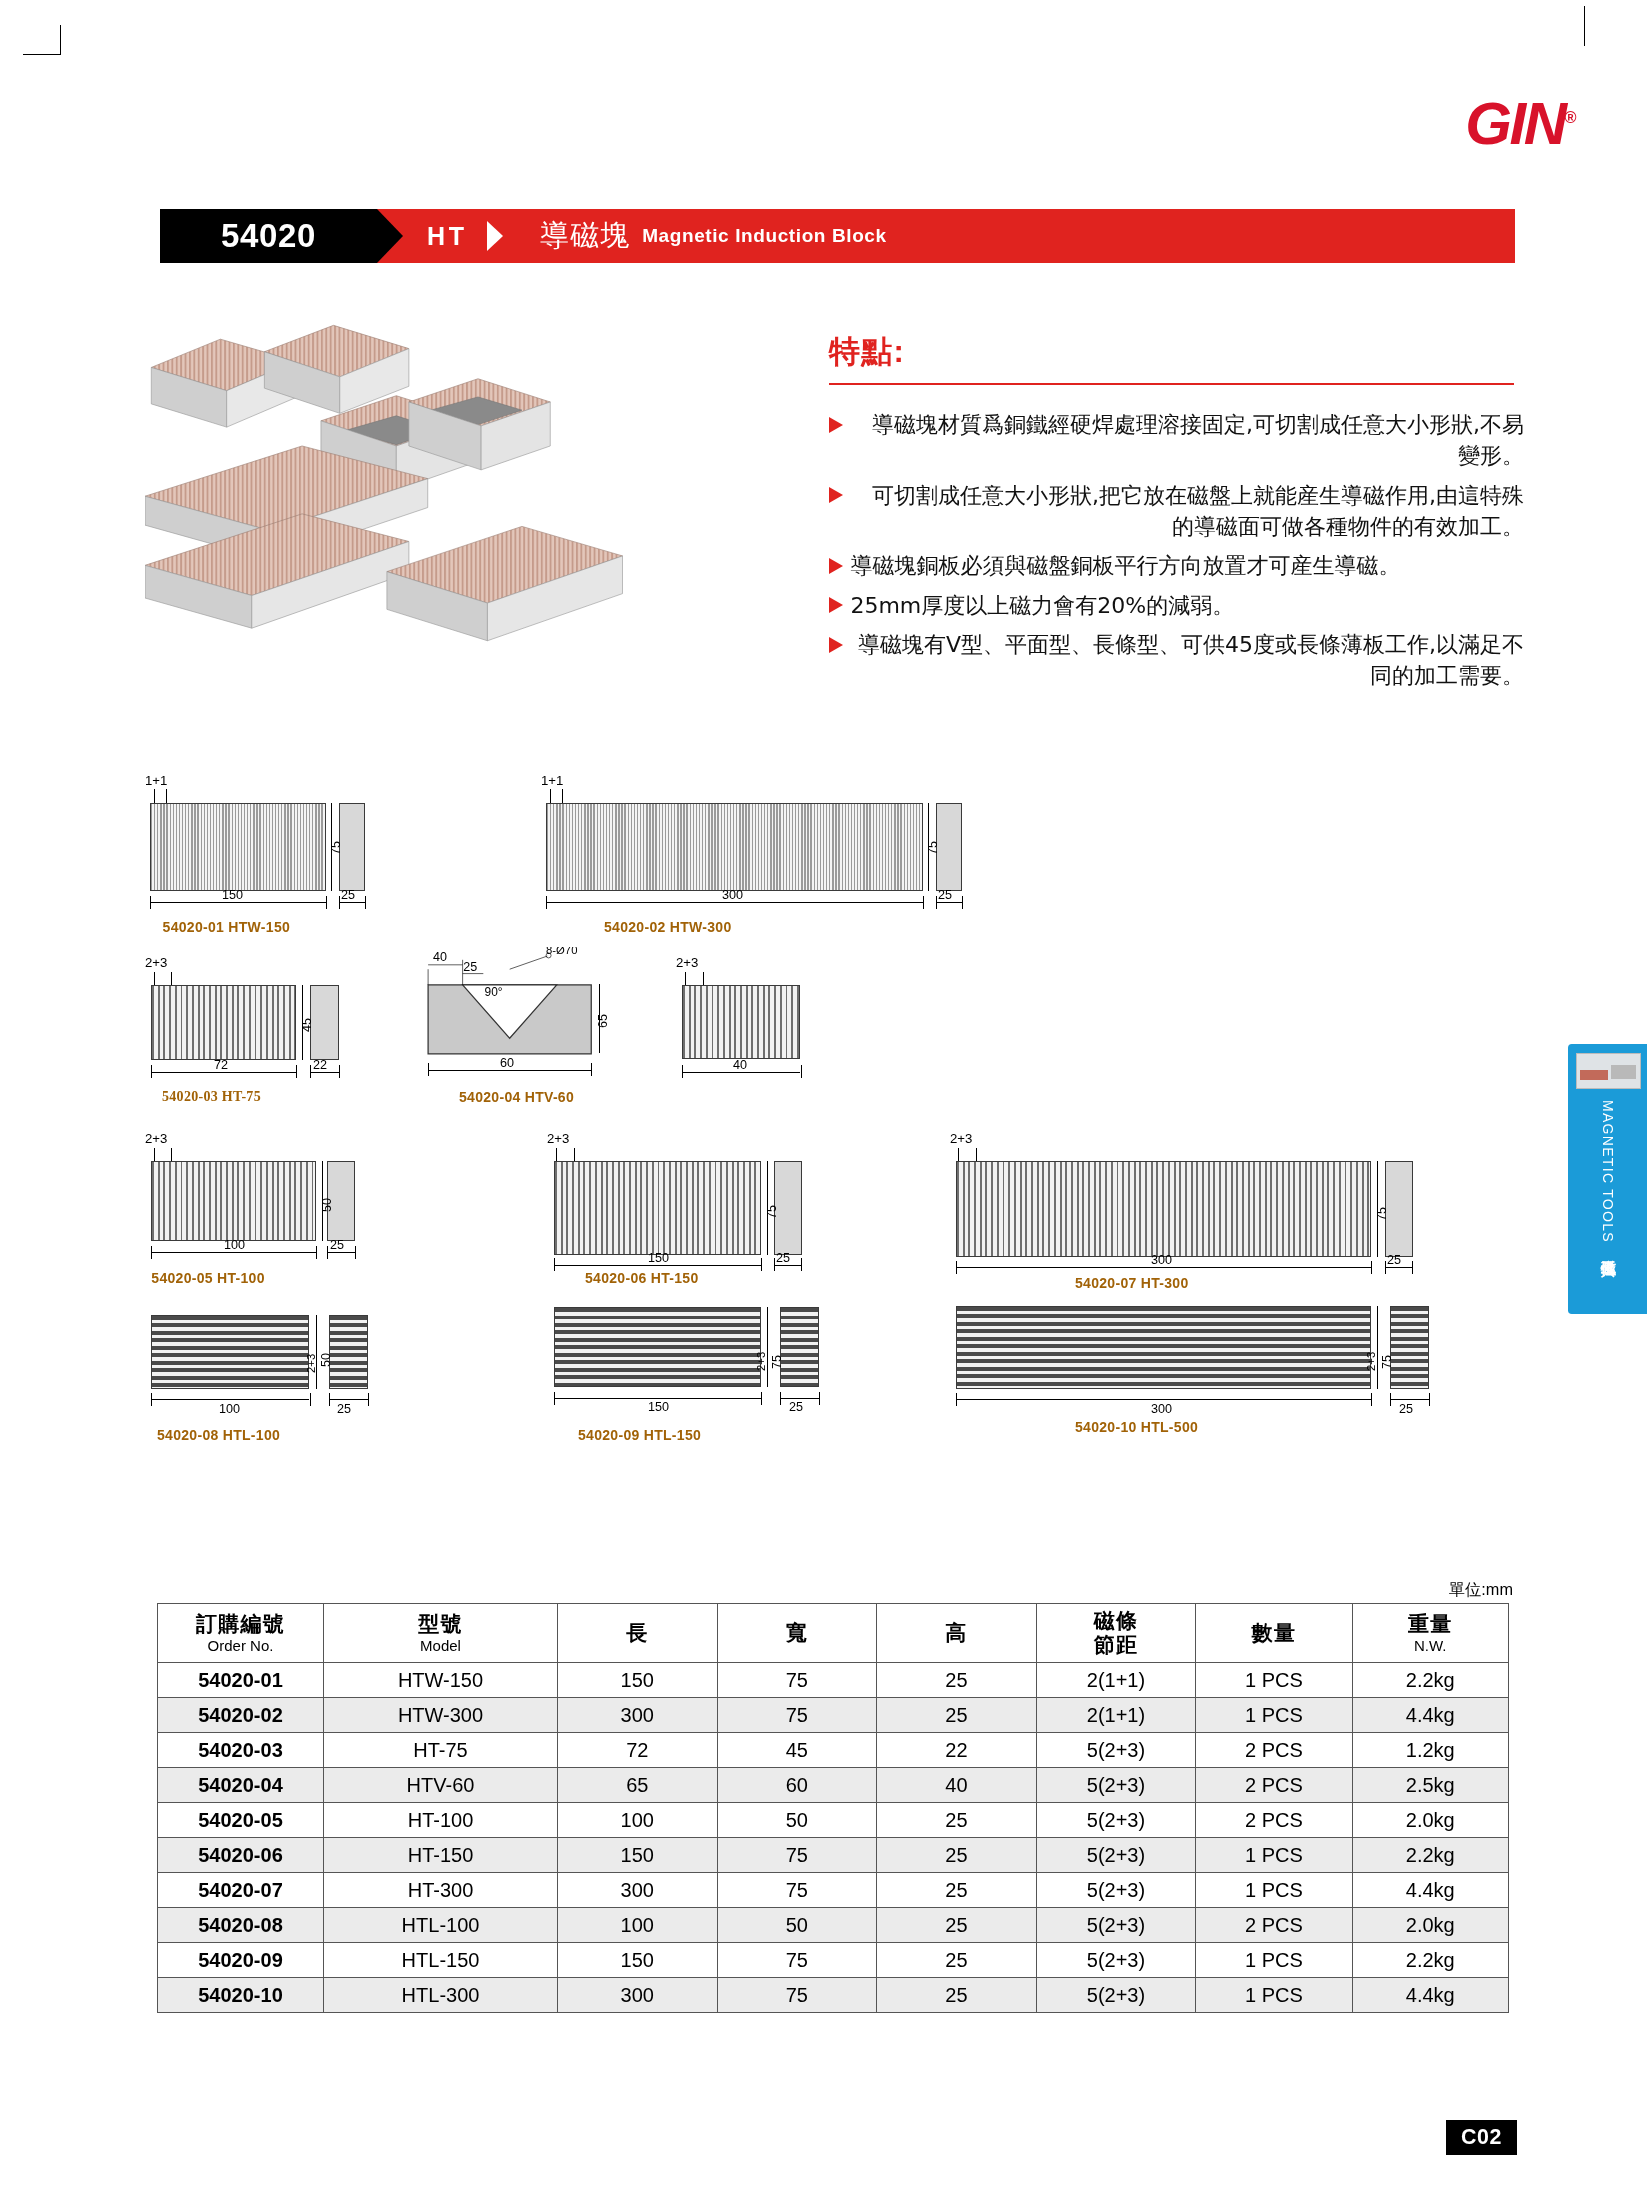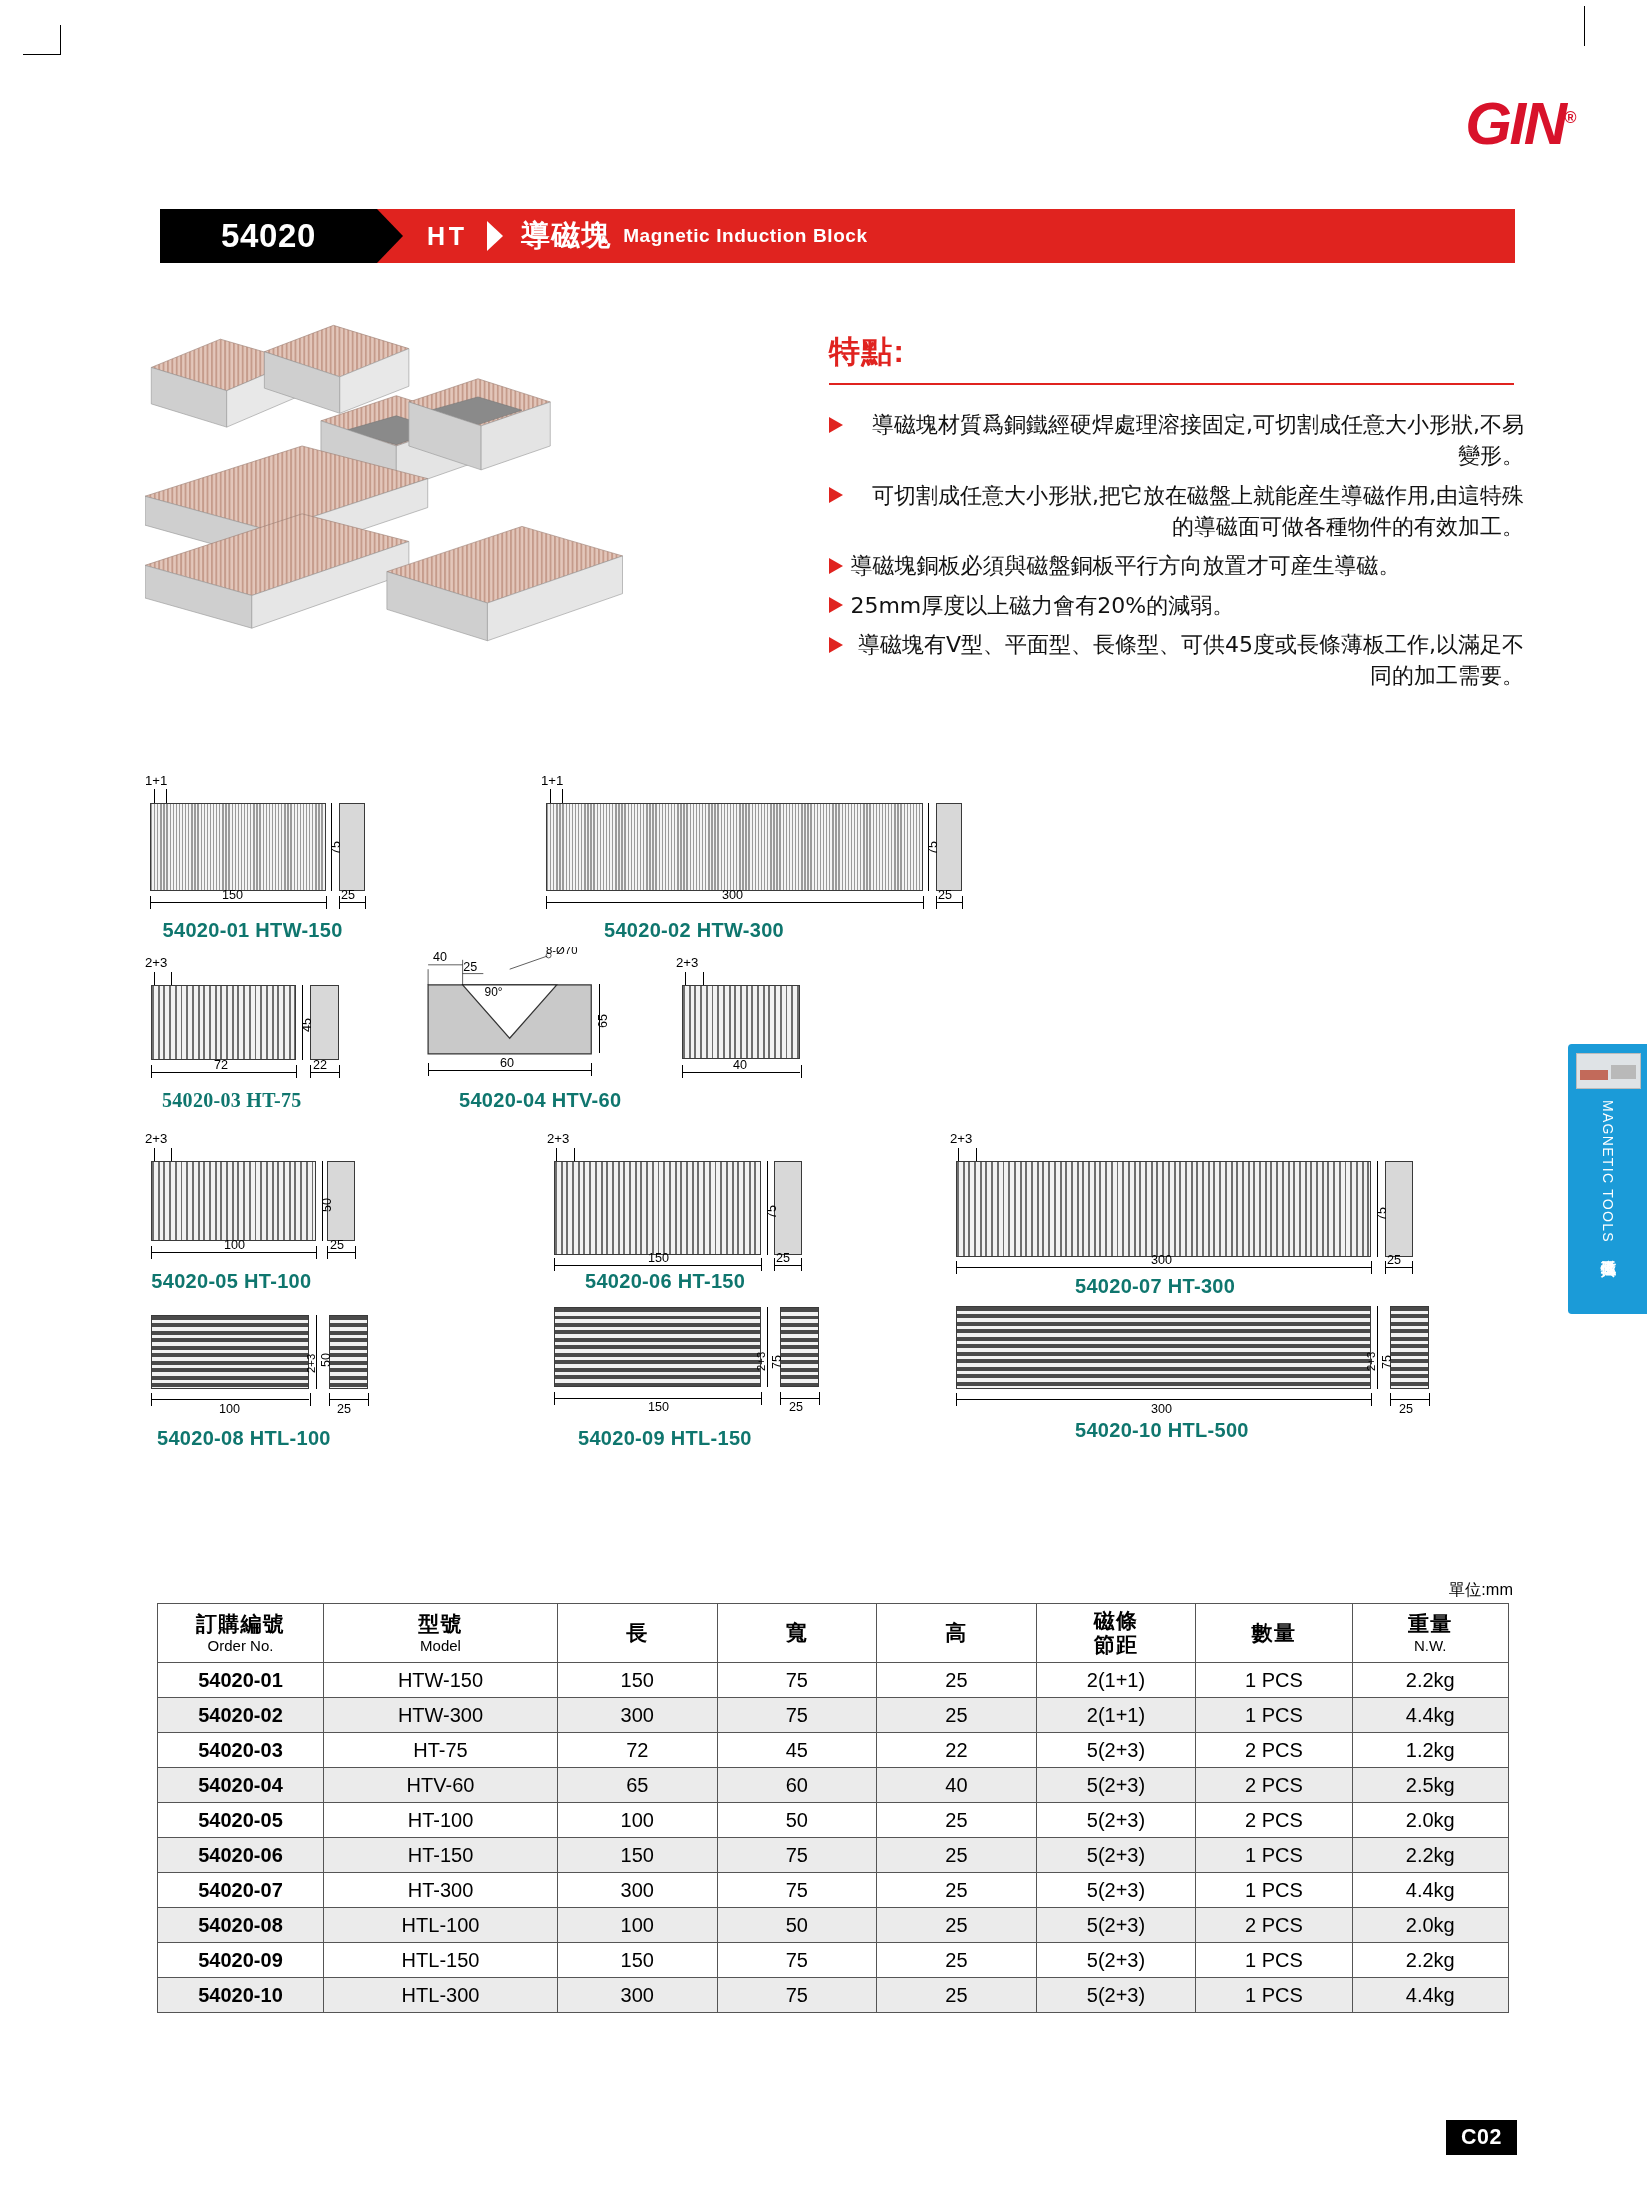--- a/index.html
+++ b/index.html
@@ -48,21 +48,21 @@
     color:#fff; font-size:25px; font-weight:bold; letter-spacing:3.8px;
     margin-left:50px;
   }
   .chev { margin-left:19px; position:relative; width:25px; height:31px; }
   .chev:before{
     content:""; position:absolute; left:0; top:0;
     border-top:15.7px solid transparent; border-bottom:15.7px solid transparent;
     border-left:16.3px solid #fff;
   }
   .titlebar .cn {
-    color:#fff; font-size:29px; font-weight:bold; margin-left:9px; letter-spacing:1.3px;
+    color:#fff; font-size:29px; font-weight:normal; margin-left:28px; letter-spacing:1.3px;
   }
   .titlebar .en {
     color:#fff; font-size:19px; font-weight:bold; margin-left:11.3px; letter-spacing:0.6px;
   }
 
   
   .feat-title {
     position:absolute; left:829px; top:331px;
     font-size:31px; font-weight:bold; color:#e0231f; letter-spacing:1.3px;
   }
@@ -82,21 +82,21 @@
   .feature .txt {
     font-size:22px; line-height:1.42; color:#111; letter-spacing:0px;
     font-family:"DejaVu Sans", sans-serif;
   }
 
   
   .photos { position:absolute; left:145px; top:314px; width:666px; height:465px; }
 
   
   .drawings { position:absolute; left:145px; top:773px; width:1370px; height:811px; }
-  .cap { position:absolute; font-size:20px; font-weight:bold; color:#0f766e; letter-spacing:0.3px; }
+  .cap { position:absolute; font-size:14px; font-weight:bold; color:#a16207; letter-spacing:0.3px; }
   .dim { position:absolute; font-size:12.6px; color:#000; font-family:"Liberation Sans",sans-serif; }
   .dimv { position:absolute; font-size:12.6px; color:#000; transform:rotate(-90deg); transform-origin:left top; }
   .tick { position:absolute; font-size:13.2px; color:#000; }
 
   .bar-striped {
     position:absolute;
     background: repeating-linear-gradient(to right, #6f6f6f 0 1.9px, #f2f2f2 1.9px 5.7px);
     border:0.9px solid #3a3a3a;
   }
   .bar-striped-fine {

